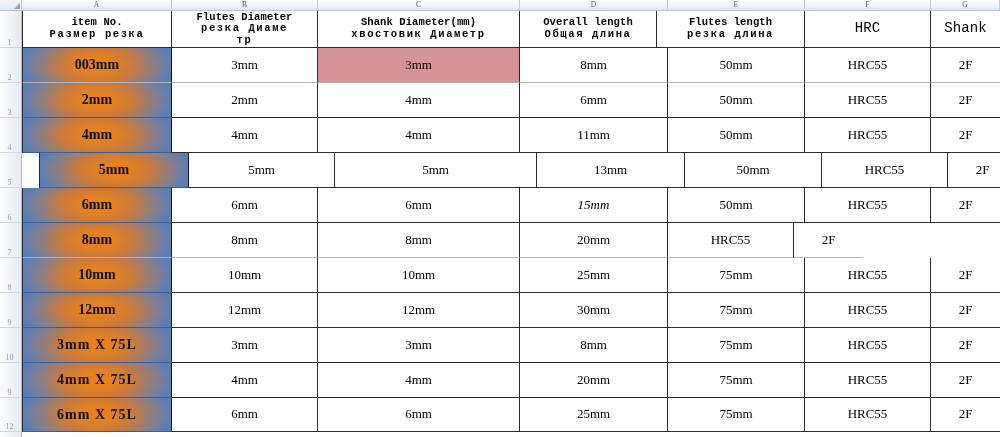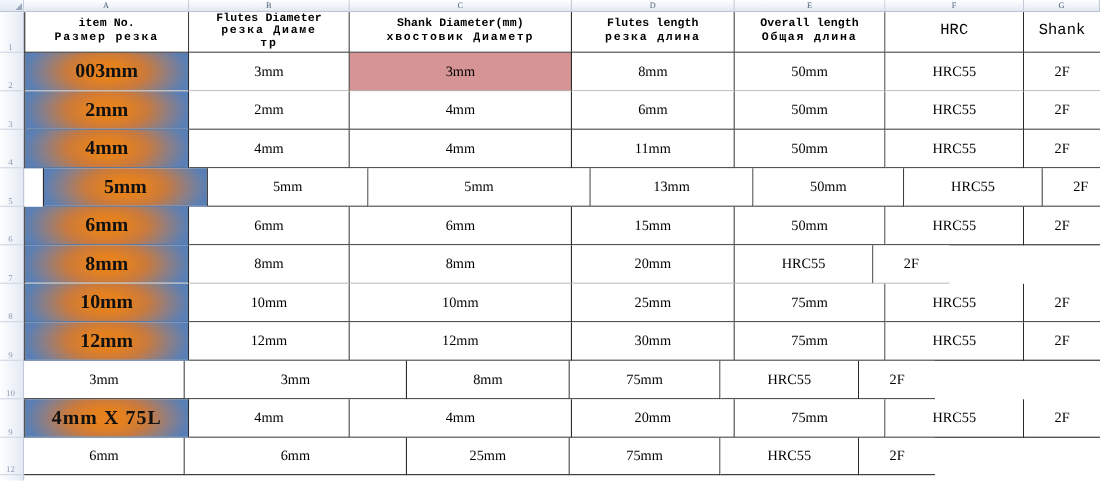--- a/index.html
+++ b/index.html
@@ -155,21 +155,21 @@
   .cell.colA-data {
     background:
       radial-gradient(ellipse 62% 130% at 50% 50%,
         #e8801f 0%,
         #e4811f 18%,
         #c97a3e 40%,
         #8c7f86 62%,
         #5b7fb4 80%,
         #4f7cb8 100%);
     font-weight: bold;
-    font-size: 18px;
+    font-size: 14px;
     color: #111111;
     border-right: 1px solid #1a1a1a;
     border-bottom: 1px solid #3c5f8e;
   }
   .cell.colA-data.wide { letter-spacing: 1px; }
 
   
   .cell.highlight {
     background: #d79494;
   }
@@ -243,27 +243,27 @@
       </div>
       <div class="cell" style="width:146px">
         <span class="hdr-line-en">Flutes Diameter</span>
         <span class="hdr-line-ru">резка Диаме</span>
         <span class="hdr-line-ru">тр</span>
       </div>
       <div class="cell" style="width:202px">
         <span class="hdr-line-en">Shank Diameter(mm)</span>
         <span class="hdr-line-ru">хвостовик Диаметр</span>
       </div>
+      <div class="cell" style="width:137px">
+        <span class="hdr-line-en">Overall length</span>
+        <span class="hdr-line-ru">Общая длина</span>
+      </div>
       <div class="cell" style="width:148px">
         <span class="hdr-line-en">Flutes length</span>
         <span class="hdr-line-ru">резка длина</span>
-      </div>
-      <div class="cell" style="width:137px">
-        <span class="hdr-line-en">Overall length</span>
-        <span class="hdr-line-ru">Общая длина</span>
       </div>
       <div class="cell" style="width:126px">
         <span class="hdr-plain">HRC</span>
       </div>
       <div class="cell" style="width:69px;border-right:none">
         <span class="hdr-plain">Shank</span>
       </div>
     </div>
 
     <div id="data-rows">
@@ -300,21 +300,21 @@
           <div class="cell" style="width: 202px;">5mm</div>
           <div class="cell" style="width: 148px;">13mm</div>
           <div class="cell" style="width: 137px;">50mm</div>
           <div class="cell" style="width: 126px;">HRC55</div>
           <div class="cell" style="width: 69px; border-right: none;">2F</div>
         </div>
         <div class="gridrow" style="height: 35px;">
           <div class="cell first colA-data" style="width: 150px;">6mm</div>
           <div class="cell" style="width: 146px;">6mm</div>
           <div class="cell" style="width: 202px;">6mm</div>
-          <div class="cell" style="width: 148px;">15mm</div>
+          <div class="cell" style="width: 148px; font-style: italic;">15mm</div>
           <div class="cell" style="width: 137px;">50mm</div>
           <div class="cell" style="width: 126px;">HRC55</div>
           <div class="cell" style="width: 69px; border-right: none;">2F</div>
         </div>
         <div class="gridrow" style="height: 35px;">
           <div class="cell first colA-data sep-light" style="width: 150px;">8mm</div>
           <div class="cell sep-light" style="width: 146px;">8mm</div>
           <div class="cell sep-light" style="width: 202px;">8mm</div>
           <div class="cell sep-light" style="width: 148px;">20mm</div>
           <div class="cell sep-light" style="width: 126px;">HRC55</div>
@@ -332,37 +332,39 @@
         <div class="gridrow" style="height: 35px;">
           <div class="cell first colA-data" style="width: 150px;">12mm</div>
           <div class="cell" style="width: 146px;">12mm</div>
           <div class="cell" style="width: 202px;">12mm</div>
           <div class="cell" style="width: 148px;">30mm</div>
           <div class="cell" style="width: 137px;">75mm</div>
           <div class="cell" style="width: 126px;">HRC55</div>
           <div class="cell" style="width: 69px; border-right: none;">2F</div>
         </div>
         <div class="gridrow" style="height: 35px;">
+          <div class="cell first colA-data wide" style="width: 150px;">3mm X 75L</div>
           <div class="cell" style="width: 146px;">3mm</div>
           <div class="cell" style="width: 202px;">3mm</div>
           <div class="cell" style="width: 148px;">8mm</div>
           <div class="cell" style="width: 137px;">75mm</div>
           <div class="cell" style="width: 126px;">HRC55</div>
           <div class="cell" style="width: 69px; border-right: none;">2F</div>
         </div>
         <div class="gridrow" style="height: 35px;">
           <div class="cell first colA-data wide" style="width: 150px;">4mm X 75L</div>
           <div class="cell" style="width: 146px;">4mm</div>
           <div class="cell" style="width: 202px;">4mm</div>
           <div class="cell" style="width: 148px;">20mm</div>
           <div class="cell" style="width: 137px;">75mm</div>
           <div class="cell" style="width: 126px;">HRC55</div>
           <div class="cell" style="width: 69px; border-right: none;">2F</div>
         </div>
         <div class="gridrow" style="height: 34px;">
+          <div class="cell first colA-data wide" style="width: 150px;">6mm X 75L</div>
           <div class="cell" style="width: 146px;">6mm</div>
           <div class="cell" style="width: 202px;">6mm</div>
           <div class="cell" style="width: 148px;">25mm</div>
           <div class="cell" style="width: 137px;">75mm</div>
           <div class="cell" style="width: 126px;">HRC55</div>
           <div class="cell" style="width: 69px; border-right: none;">2F</div>
         </div>
       </div>
 
   </div>

